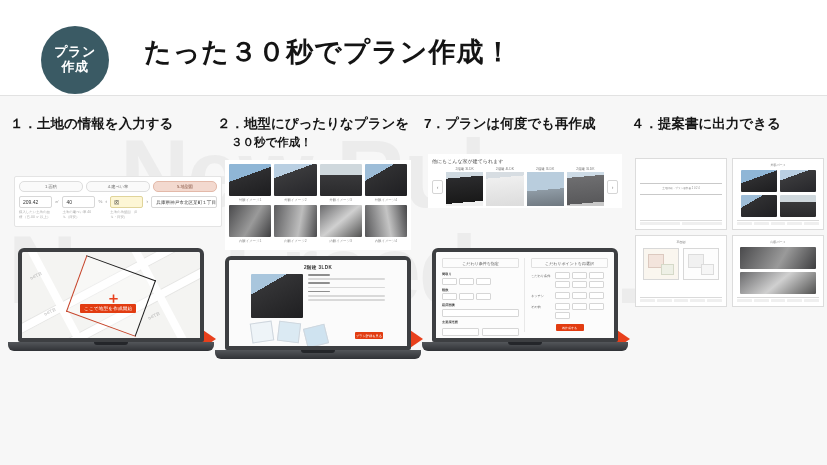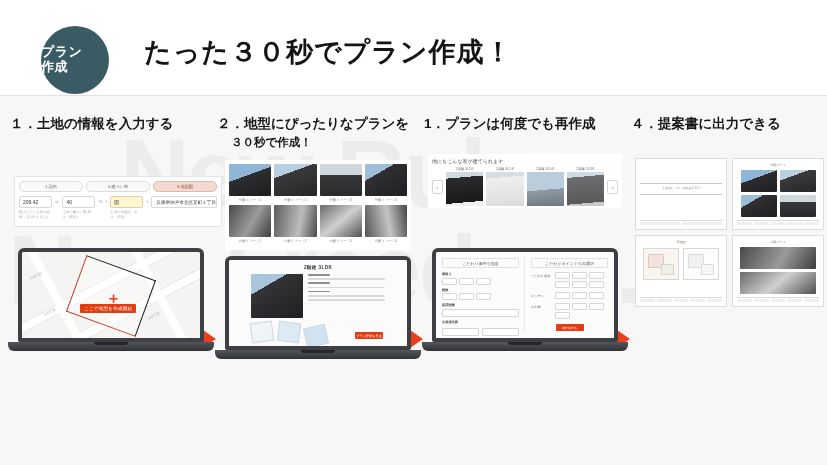--- a/index.html
+++ b/index.html
@@ -10,21 +10,21 @@
     color:#1b1b1b;
     position:relative;
   }
   .slide{position:absolute;inset:0;}
 
   
   .header{position:absolute;left:0;top:0;width:827px;height:96px;background:#ffffff;}
   .badge{
     position:absolute;left:41px;top:26px;width:68px;height:68px;border-radius:50%;
     background:#3a5a64;color:#ffffff;display:flex;flex-direction:column;
-    align-items:flex-start;justify-content:center;line-height:1.15;
+    align-items:center;justify-content:center;line-height:1.15;
     font-size:13px;font-weight:bold;letter-spacing:.5px;
   }
   .headline{
     position:absolute;left:144px;top:34px;
     font-size:27px;font-weight:bold;letter-spacing:1px;color:#141414;
     white-space:nowrap;
   }
   .hdr-rule{position:absolute;left:0;top:95px;width:827px;height:1px;background:#e2e2e2;}
 
   
@@ -345,21 +345,21 @@
             </div>
             <div class="d-btn">プラン詳細を見る</div>
           </div>
         </div>
         <div class="lt-base"></div>
       </div>
 
     </div>
 
     <div class="col c3">
-      <div class="step-title">1．プランは何度でも再作成</div>
+      <div class="step-title">7．プランは何度でも再作成</div>
 
       <div class="carousel">
         <div class="ctitle">他にもこんな家が建てられます</div>
         <div class="ctrack">
           <div class="cbtn">‹</div>
           <div class="ccard">
             <div class="ccap">2階建 3LDK</div>
             <div class="cimg cv1"></div>
           </div>
           <div class="ccard">

